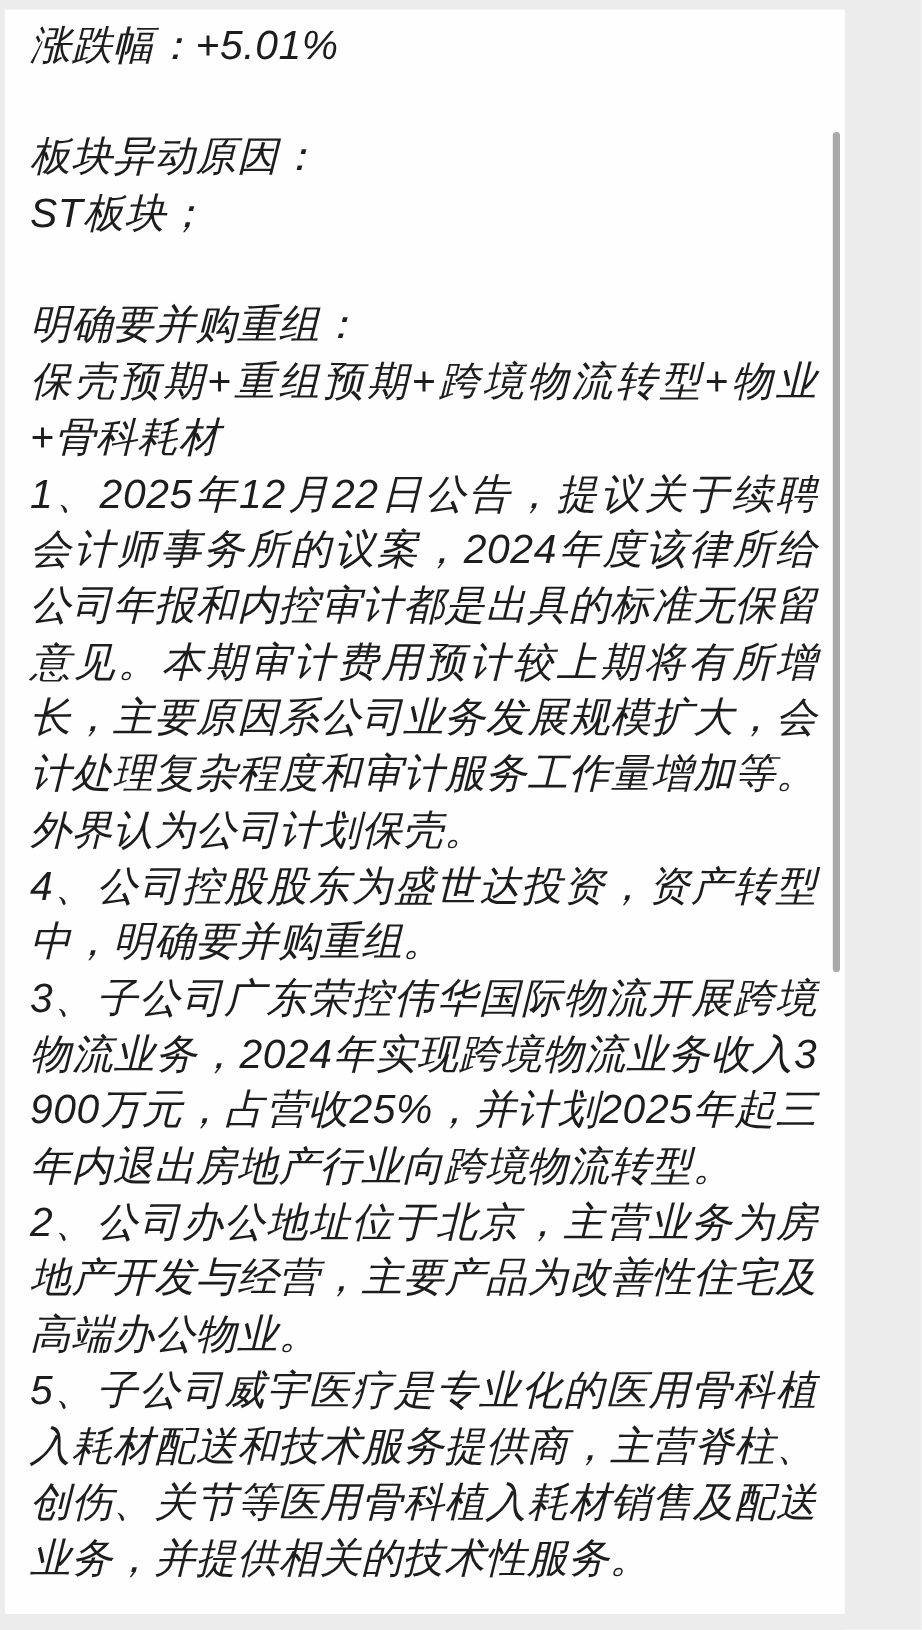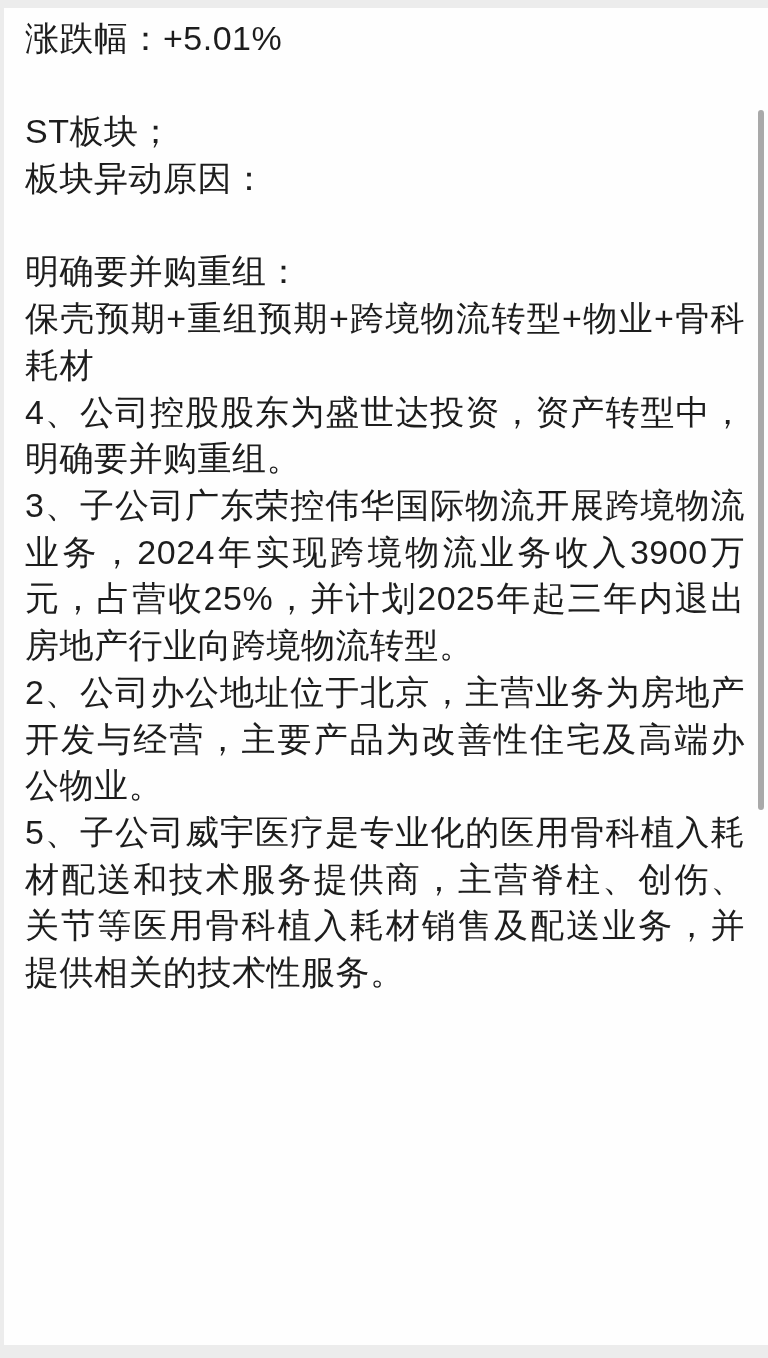--- a/index.html
+++ b/index.html
@@ -8,23 +8,24 @@
   }
   body {
     width: 768px;
     height: 1358px;
     background: #ececec;
     font-family: "Liberation Sans", "DejaVu Sans", sans-serif;
     overflow: hidden;
   }
   .page {
     position: relative;
-    width: 768px;
+    width: 704px;
     height: 1358px;
     background: #ececec;
+    font-style: italic;
   }
   .panel {
     position: absolute;
     left: 4px;
     right: 0;
     top: 8px;
     bottom: 13px;
     background: #fefefe;
     box-sizing: border-box;
     padding: 7px 23px 0 21px;
@@ -54,24 +55,25 @@
     background: #a9a9a9;
   }
 </style>
 </head>
 <body>
 
 <div class="page">
   <div class="panel">
     <div class="line">涨跌幅：+5.01%</div>
     <div class="blank-line"></div>
+    <div class="line">板块异动原因：</div>
     <div class="line">ST板块；</div>
-    <div class="line">板块异动原因：</div>
     <div class="blank-line"></div>
     <div class="line">明确要并购重组：</div>
     <div class="para">保壳预期+重组预期+跨境物流转型+物业+骨科耗材</div>
+    <div class="para">1、2025年12月22日公告，提议关于续聘会计师事务所的议案，2024年度该律所给公司年报和内控审计都是出具的标准无保留意见。本期审计费用预计较上期将有所增长，主要原因系公司业务发展规模扩大，会计处理复杂程度和审计服务工作量增加等。外界认为公司计划保壳。</div>
     <div class="para">4、公司控股股东为盛世达投资，资产转型中，明确要并购重组。</div>
     <div class="para">3、子公司广东荣控伟华国际物流开展跨境物流业务，2024年实现跨境物流业务收入3900万元，占营收25%，并计划2025年起三年内退出房地产行业向跨境物流转型。</div>
     <div class="para">2、公司办公地址位于北京，主营业务为房地产开发与经营，主要产品为改善性住宅及高端办公物业。</div>
     <div class="para">5、子公司威宇医疗是专业化的医用骨科植入耗材配送和技术服务提供商，主营脊柱、创伤、关节等医用骨科植入耗材销售及配送业务，并提供相关的技术性服务。</div>
   </div>
   <div class="scrollbar-thumb"></div>
 </div>
 
 </body></html>

